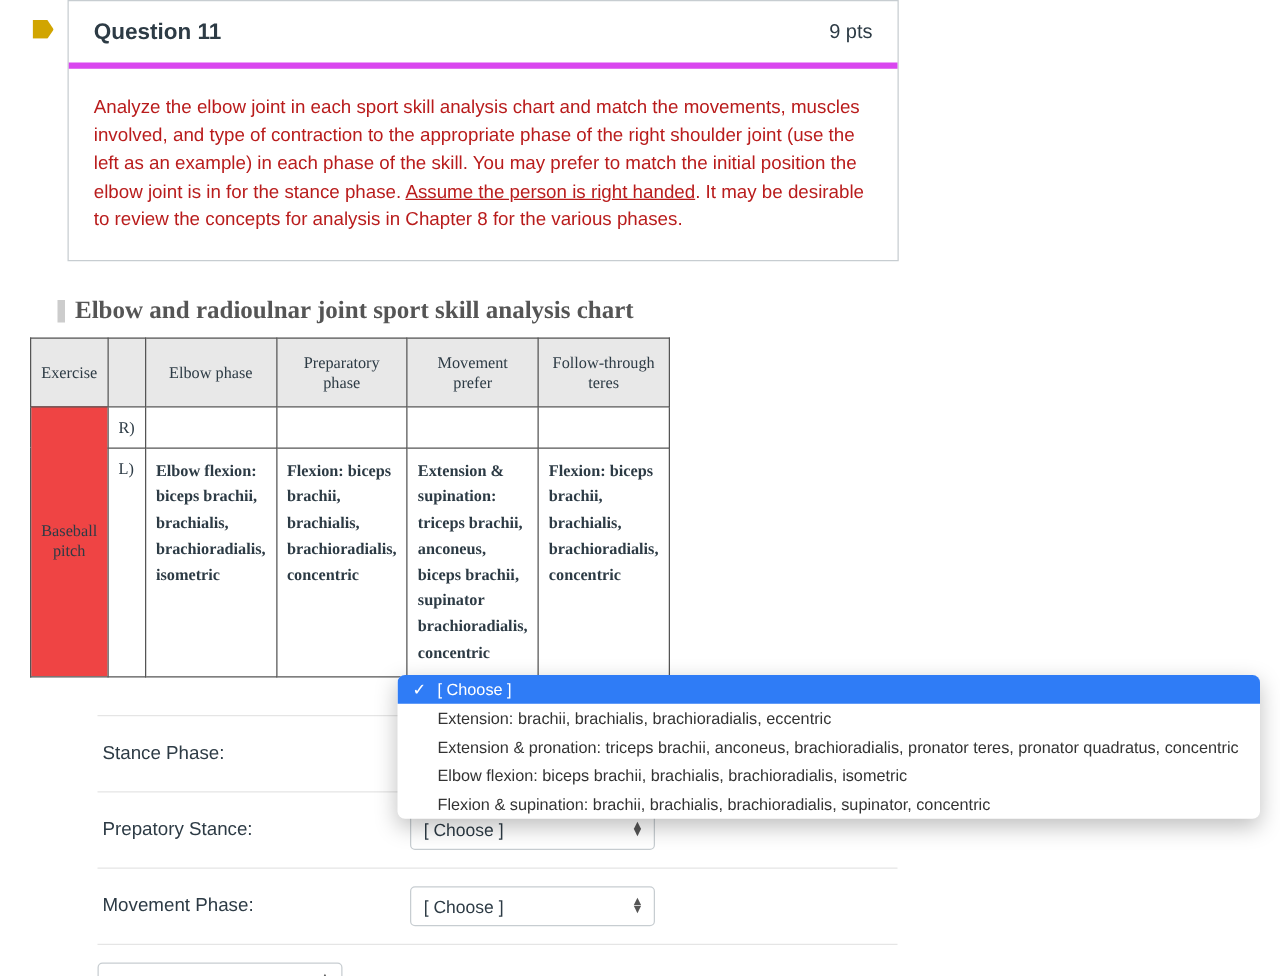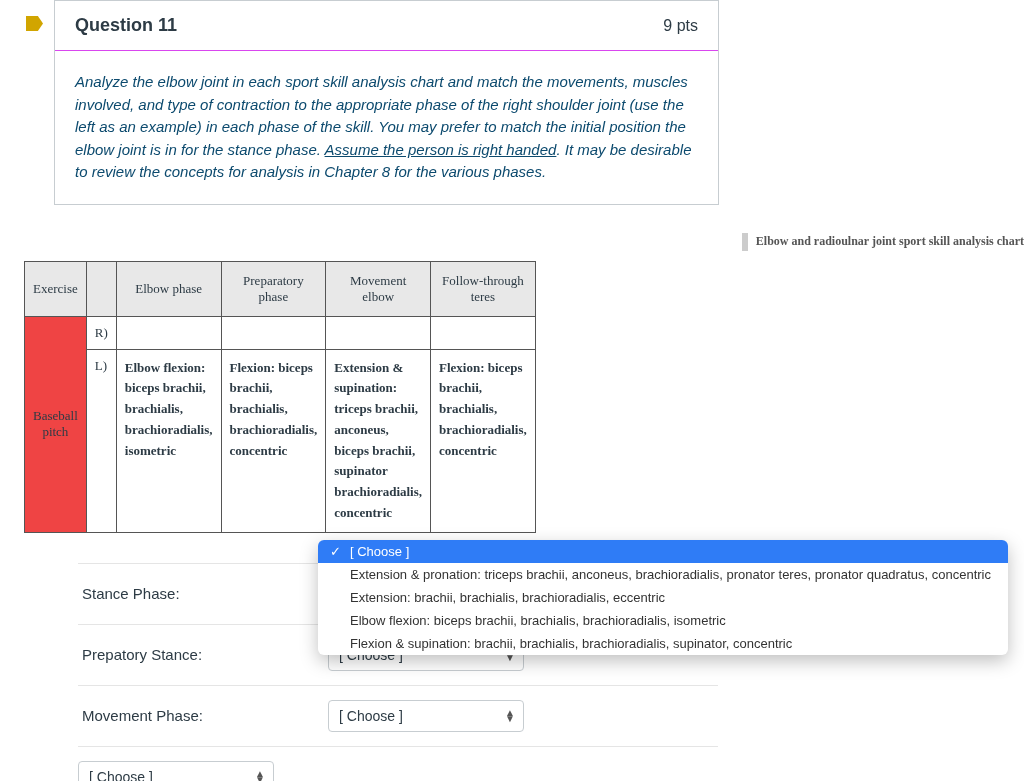--- a/index.html
+++ b/index.html
@@ -26,35 +26,34 @@
     .question-box {
       border: 1px solid #c7cdd1;
       margin-left: 30px;
       width: 665px;
     }
     .q-header {
       display: flex;
       justify-content: space-between;
       align-items: center;
       padding: 14px 20px;
-      border-bottom: 1px solid #d946ef;
+      border-bottom: 5px solid #d946ef;
     }
     .q-title { font-weight: 700; font-size: 18px; }
     .q-pts { font-size: 16px; }
     .q-body { padding: 20px 20px 20px 20px; }
-    .q-text { font-size: 15px; line-height: 1.5; color: #0c4a6e; font-style: italic; }
+    .q-text { font-size: 15px; line-height: 1.5; color: #b91c1c; }
     .q-text .underline { text-decoration: underline; }
 
     .chart-title {
       font-family: Georgia, "Times New Roman", serif;
       font-weight: 700;
-      font-size: 12px;
+      font-size: 20px;
       color: #555;
       margin: 28px 0 10px 22px;
-      text-align: right;
     }
     .chart-title-bar {
       display: inline-block;
       width: 6px;
       height: 18px;
       background: #ccc;
       vertical-align: middle;
       margin-right: 8px;
     }
     table.analysis {
@@ -173,21 +172,21 @@
     <span class="chart-title-bar"></span><span>Elbow and radioulnar joint sport skill analysis chart</span>
   </div>
 
   <table class="analysis">
     <thead>
       <tr>
         <th>Exercise</th>
         <th style="width:24px"></th>
         <th>Elbow phase</th>
         <th>Preparatory phase</th>
-        <th>Movement elbow</th>
+        <th>Movement prefer</th>
         <th>Follow-through teres</th>
       </tr>
     </thead>
     <tbody>
       <tr>
         <td class="rowhead" rowspan="2">Baseball pitch</td>
         <td>R)</td>
         <td></td>
         <td></td>
         <td></td>
@@ -238,17 +237,17 @@
           <span class="chevrons">▲<br>▼</span>
         </div>
       </div>
     </div>
   </div>
 
 </div>
 
 <div class="dropdown">
   <div class="opt selected">[ Choose ]</div>
+  <div class="opt">Extension: brachii, brachialis, brachioradialis, eccentric</div>
   <div class="opt">Extension &amp; pronation: triceps brachii, anconeus, brachioradialis, pronator teres, pronator quadratus, concentric</div>
-  <div class="opt">Extension: brachii, brachialis, brachioradialis, eccentric</div>
   <div class="opt">Elbow flexion: biceps brachii, brachialis, brachioradialis, isometric</div>
   <div class="opt">Flexion &amp; supination: brachii, brachialis, brachioradialis, supinator, concentric</div>
 </div>
 
 </body></html>

